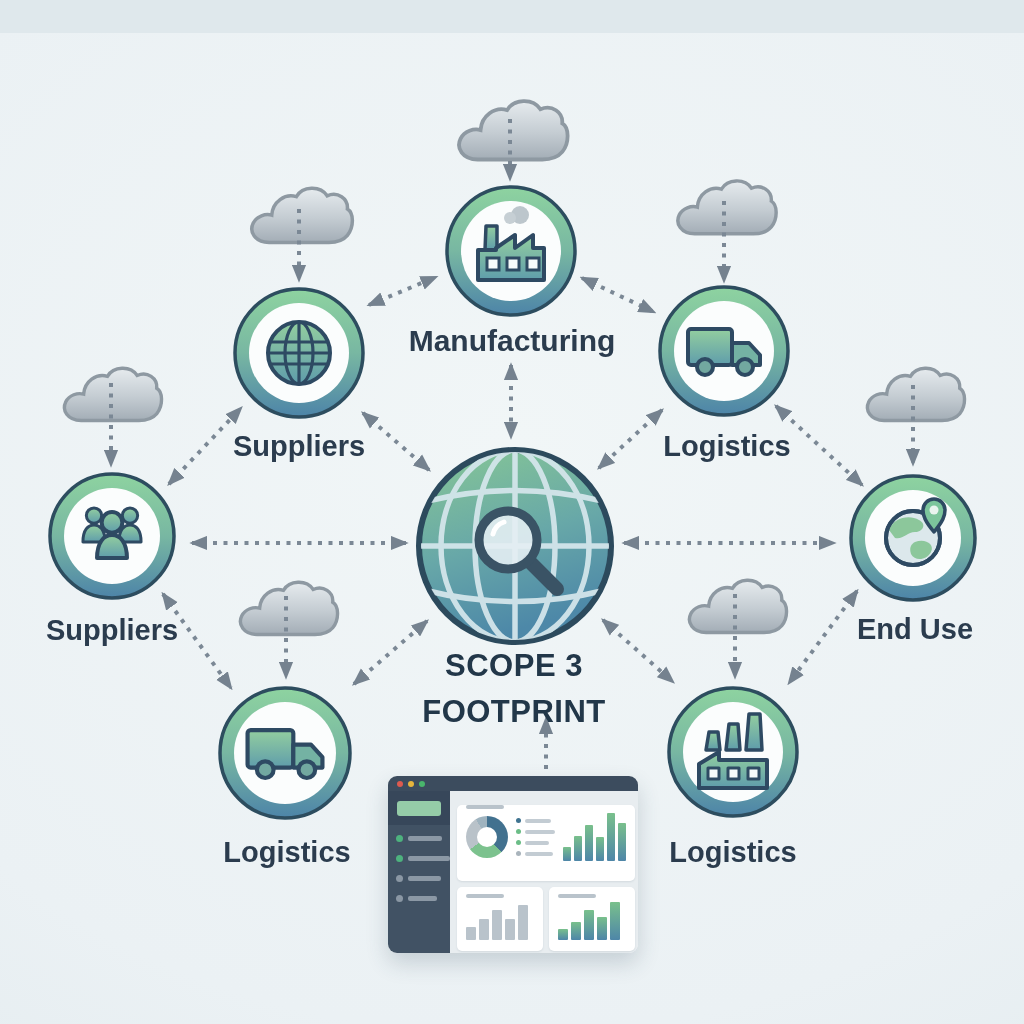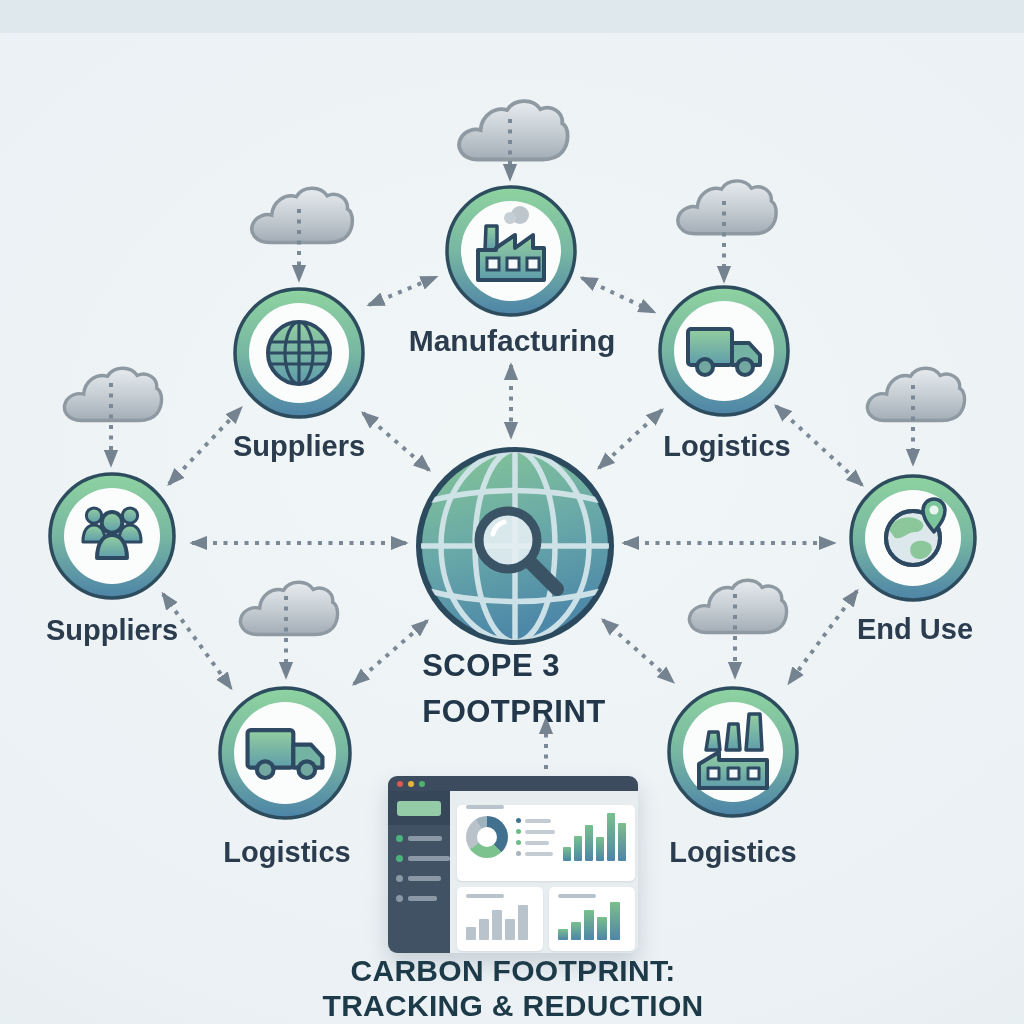--- a/index.html
+++ b/index.html
@@ -2,21 +2,21 @@
 <html><head>
 <meta charset="utf-8">
 <style>
   html,body{margin:0;padding:0;background:#dfe8ec;}
   .stage{position:relative;width:1024px;height:1024px;overflow:hidden;
          font-family:"Liberation Sans",sans-serif;
          background:radial-gradient(130% 105% at 50% 40%, #f1f6f7 0%, #ebf1f4 55%, #dde7eb 100%);margin-top:33px;}
   svg.diagram{position:absolute;left:0;top:0;}
   .label{position:absolute;transform:translateX(-50%);color:#2b3c4e;font-weight:700;
          font-size:29px;white-space:nowrap;}
-  .center-label{position:absolute;transform:translateX(-50%);color:#223749;
+  .center-label{position:absolute;transform:translateX(-50%);text-align:center;color:#223749;
          font-weight:700;font-size:31px;line-height:46px;letter-spacing:.5px;}
   .footer-label{position:absolute;transform:translateX(-50%);text-align:center;color:#1d3a49;
          font-weight:700;font-size:30px;line-height:35px;letter-spacing:.3px;}
   
   .dashboard{position:absolute;left:388px;top:743px;width:250px;height:177px;border-radius:9px;
          background:#f2f5f6;box-shadow:0 10px 22px rgba(45,70,90,.20);overflow:hidden;}
   .db-titlebar{height:15px;background:#3c4c5e;display:flex;align-items:center;gap:5px;padding-left:9px;}
   .tl{width:6px;height:6px;border-radius:50%;}
   .db-body{display:flex;height:162px;}
   .db-sidebar{width:62px;background:#41526478;background:#415264;flex:none;}
@@ -246,24 +246,20 @@
 <div class="label" style="left:112px;top:581px">Suppliers</div>
 <div class="label" style="left:915px;top:580px">End Use</div>
 <div class="label" style="left:287px;top:803px">Logistics</div>
 <div class="label" style="left:733px;top:803px">Logistics</div>
 
 <div class="center-label" style="left:514px;top:610px">
   <div>SCOPE 3</div>
   <div>FOOTPRINT</div>
 </div>
 
-<div class="footer-label" style="left:513px;top:920px">
-  <div>CARBON FOOTPRINT:</div>
-  <div>TRACKING &amp; REDUCTION</div>
-</div>
 
 <div class="dashboard">
   <div class="db-titlebar">
     <span class="tl" style="background: rgb(221, 90, 79);"></span>
     <span class="tl" style="background: rgb(230, 180, 60);"></span>
     <span class="tl" style="background: rgb(73, 181, 108);"></span>
   </div>
   <div class="db-body">
     <div class="db-sidebar">
       <div class="db-logohead">

